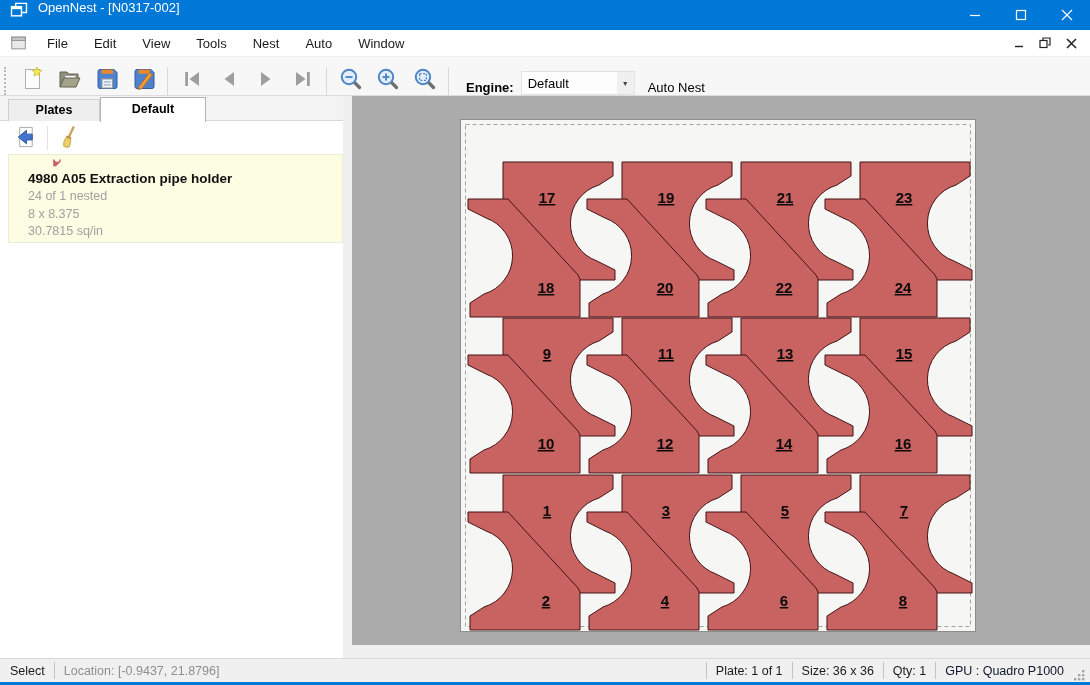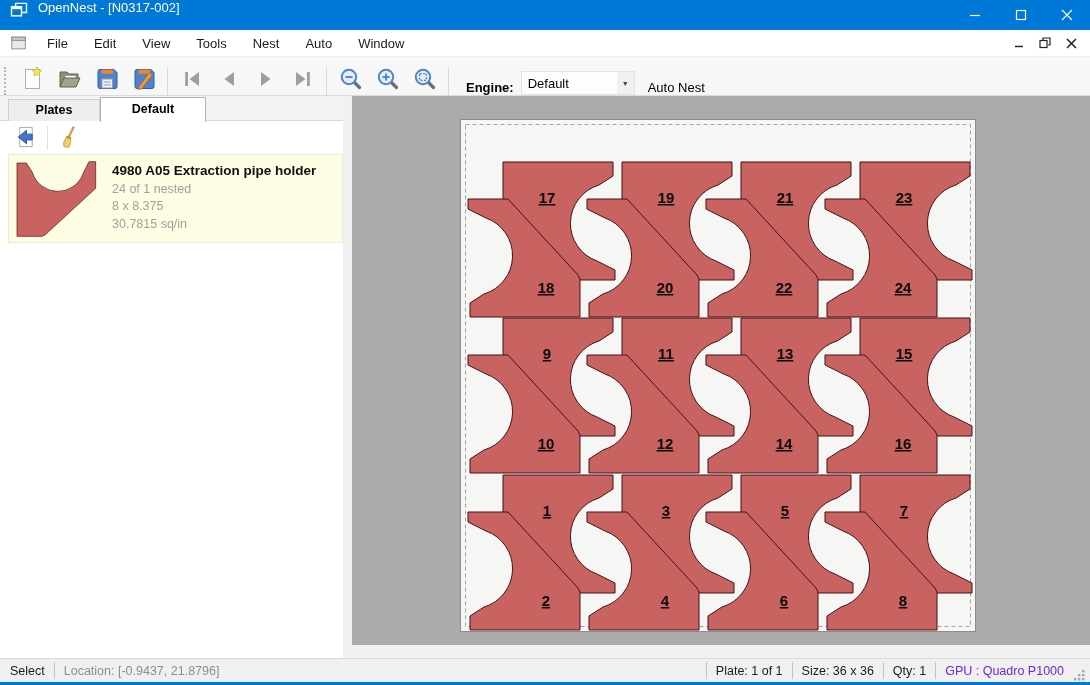--- a/index.html
+++ b/index.html
@@ -42,42 +42,42 @@
   .tabstrip { height:25px; display:flex; padding-left:8px; background:#f3f3f3;
     border-bottom:1px solid #d9d9d9;font-weight:bold; }
   .tab { width:92px; text-align:center; font-size:12.5px; background:#eeeeee;
     border:1px solid #d0d0d0; border-bottom:none; margin-top:3px; padding-top:3px; height:22px;}
   .tab.active { width:106px; background:#fff; margin-top:1px; height:25px; padding-top:4px;
     border-color:#b2b2b2; position:relative; z-index:2; }
   .panel-toolbar { height:33px; display:flex; align-items:center; padding-left:10px; background:#fff; }
   .pbtn { width:30px; height:28px; display:flex; align-items:center; justify-content:center; }
   .psep { width:1px; height:24px; background:#e2e2e2; margin:0 7px; }
   .drawing-item { margin-left:8px; width:335px; height:89px; background:#fdfde3;
-    border:1px solid #ececd2; display:flex; padding:4px 6px; }
+    border:1px solid #ececd2; display:flex; padding:4px 6px;flex-direction:column; }
   .thumb { width:84px; height:80px; }
   .item-info { margin-left:13px; padding-top:4px; }
   .item-title { font-size:13.5px; font-weight:bold; color:#111; }
   .item-line { font-size:12.5px; color:#a0a0a0; margin-top:3.5px; }
 
   
   .splitter { left:343px; top:96px; width:9px; height:562px; background:#f0f0f0; }
   .canvas { left:352px; top:96px; width:738px; height:549px; background:#ababab; }
   .canvas-strip { left:352px; top:645px; width:738px; height:13px; background:#f0f0f0; }
   .plate { position:absolute; left:109px; top:24px; width:514px; height:511px;
     background:#f6f6f4; outline:1px solid #8c8c8c; }
   .pnum { font-size:15px; font-weight:bold; text-anchor:middle;
     text-decoration:underline; fill:#0a0a0a; font-family:"Liberation Sans",sans-serif; }
 
   
   .statusbar { left:0; top:658px; width:1090px; height:24px; background:#f0f0f0;
     border-top:1px solid #d8d8d8; display:flex; align-items:center; font-size:12.5px; color:#1a1a1a; }
   .sb-sep { width:1px; height:17px; background:#c3c3c3; margin:0 9px; }
   .sb-mode { margin-left:10px; }
   .sb-loc { color:#8e8e8e; }
-  .sb-gpu { color:#6d28d9; }
+  .sb-gpu { color:#0f172a; }
   .blue-strip { left:0; top:682px; width:1090px; height:3px; background:#0078D7; }
   .gripdots { margin:0 4px 0 8px; align-self:flex-end; }
 </style>
 </head>
 <body>
 
 <div class="abs titlebar">
   <svg class="app-ic" viewBox="0 0 24 24">
     <path d="M8 8 V4 h13 v11 h-5" fill="none" stroke="#fff" stroke-width="1.7"></path>
     <rect x="3" y="8" width="12" height="11" fill="none" stroke="#fff" stroke-width="1.7"></rect>

